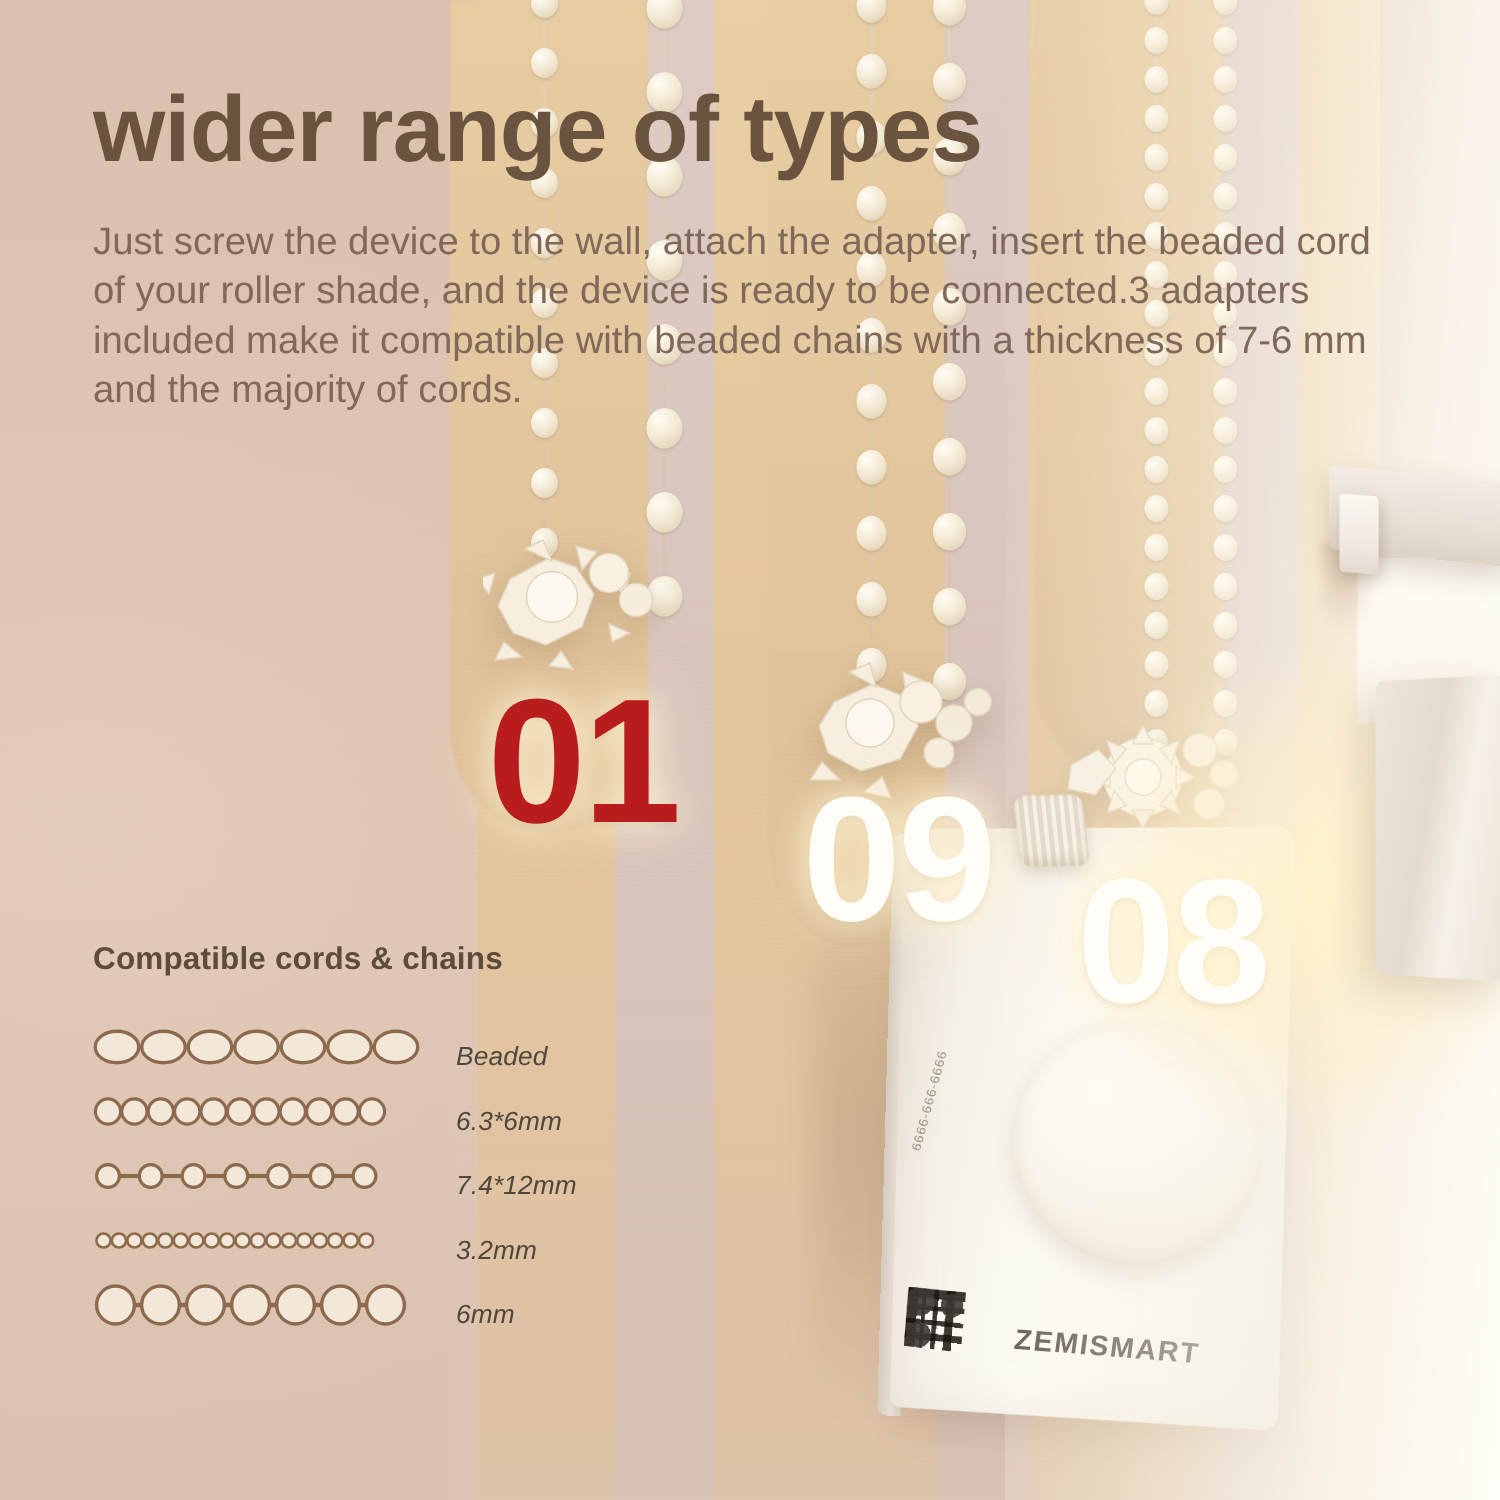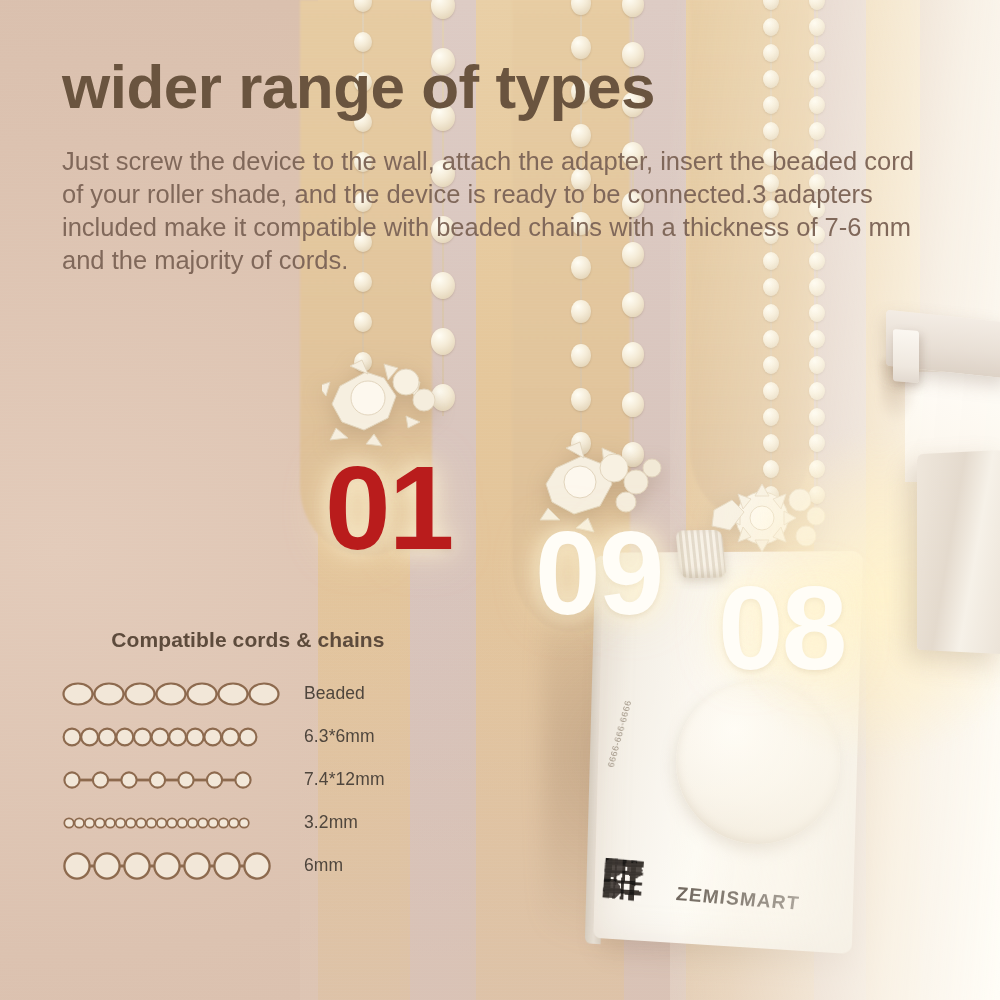--- a/index.html
+++ b/index.html
@@ -201,25 +201,25 @@
   .para {
     margin-top:22px;
     font-size:25.5px; line-height:1.30;
     color:#80685a; max-width:868px;
     font-weight:400;
   }
 
   
   .compat { position:absolute; left:62px; top:628px; z-index:6; }
   .compat h2 {
-    font-size:21px; font-weight:700; color:#5d4b3c; letter-spacing:.1px;text-align:right;
+    font-size:21px; font-weight:700; color:#5d4b3c; letter-spacing:.1px;
   }
   .compat-rows { margin-top:20px; }
   .compat-row {
-    display:flex; align-items:center; height:43px;
+    display:flex; align-items:flex-end; height:43px;font-style:italic;
   }
   .chain-cell { width:222px; height:34px; display:flex; align-items:center; }
   .chain-cell svg { overflow:visible; }
   .chain-label {
     font-size:17.5px; color:#4f463d; padding-left:20px; letter-spacing:.1px;
   }
 
   .noise { position:absolute; inset:0; opacity:.05; pointer-events:none;
     background-image:repeating-linear-gradient(0deg, rgba(255,255,255,.5) 0 1px, rgba(0,0,0,0) 1px 3px); }
 </style>

